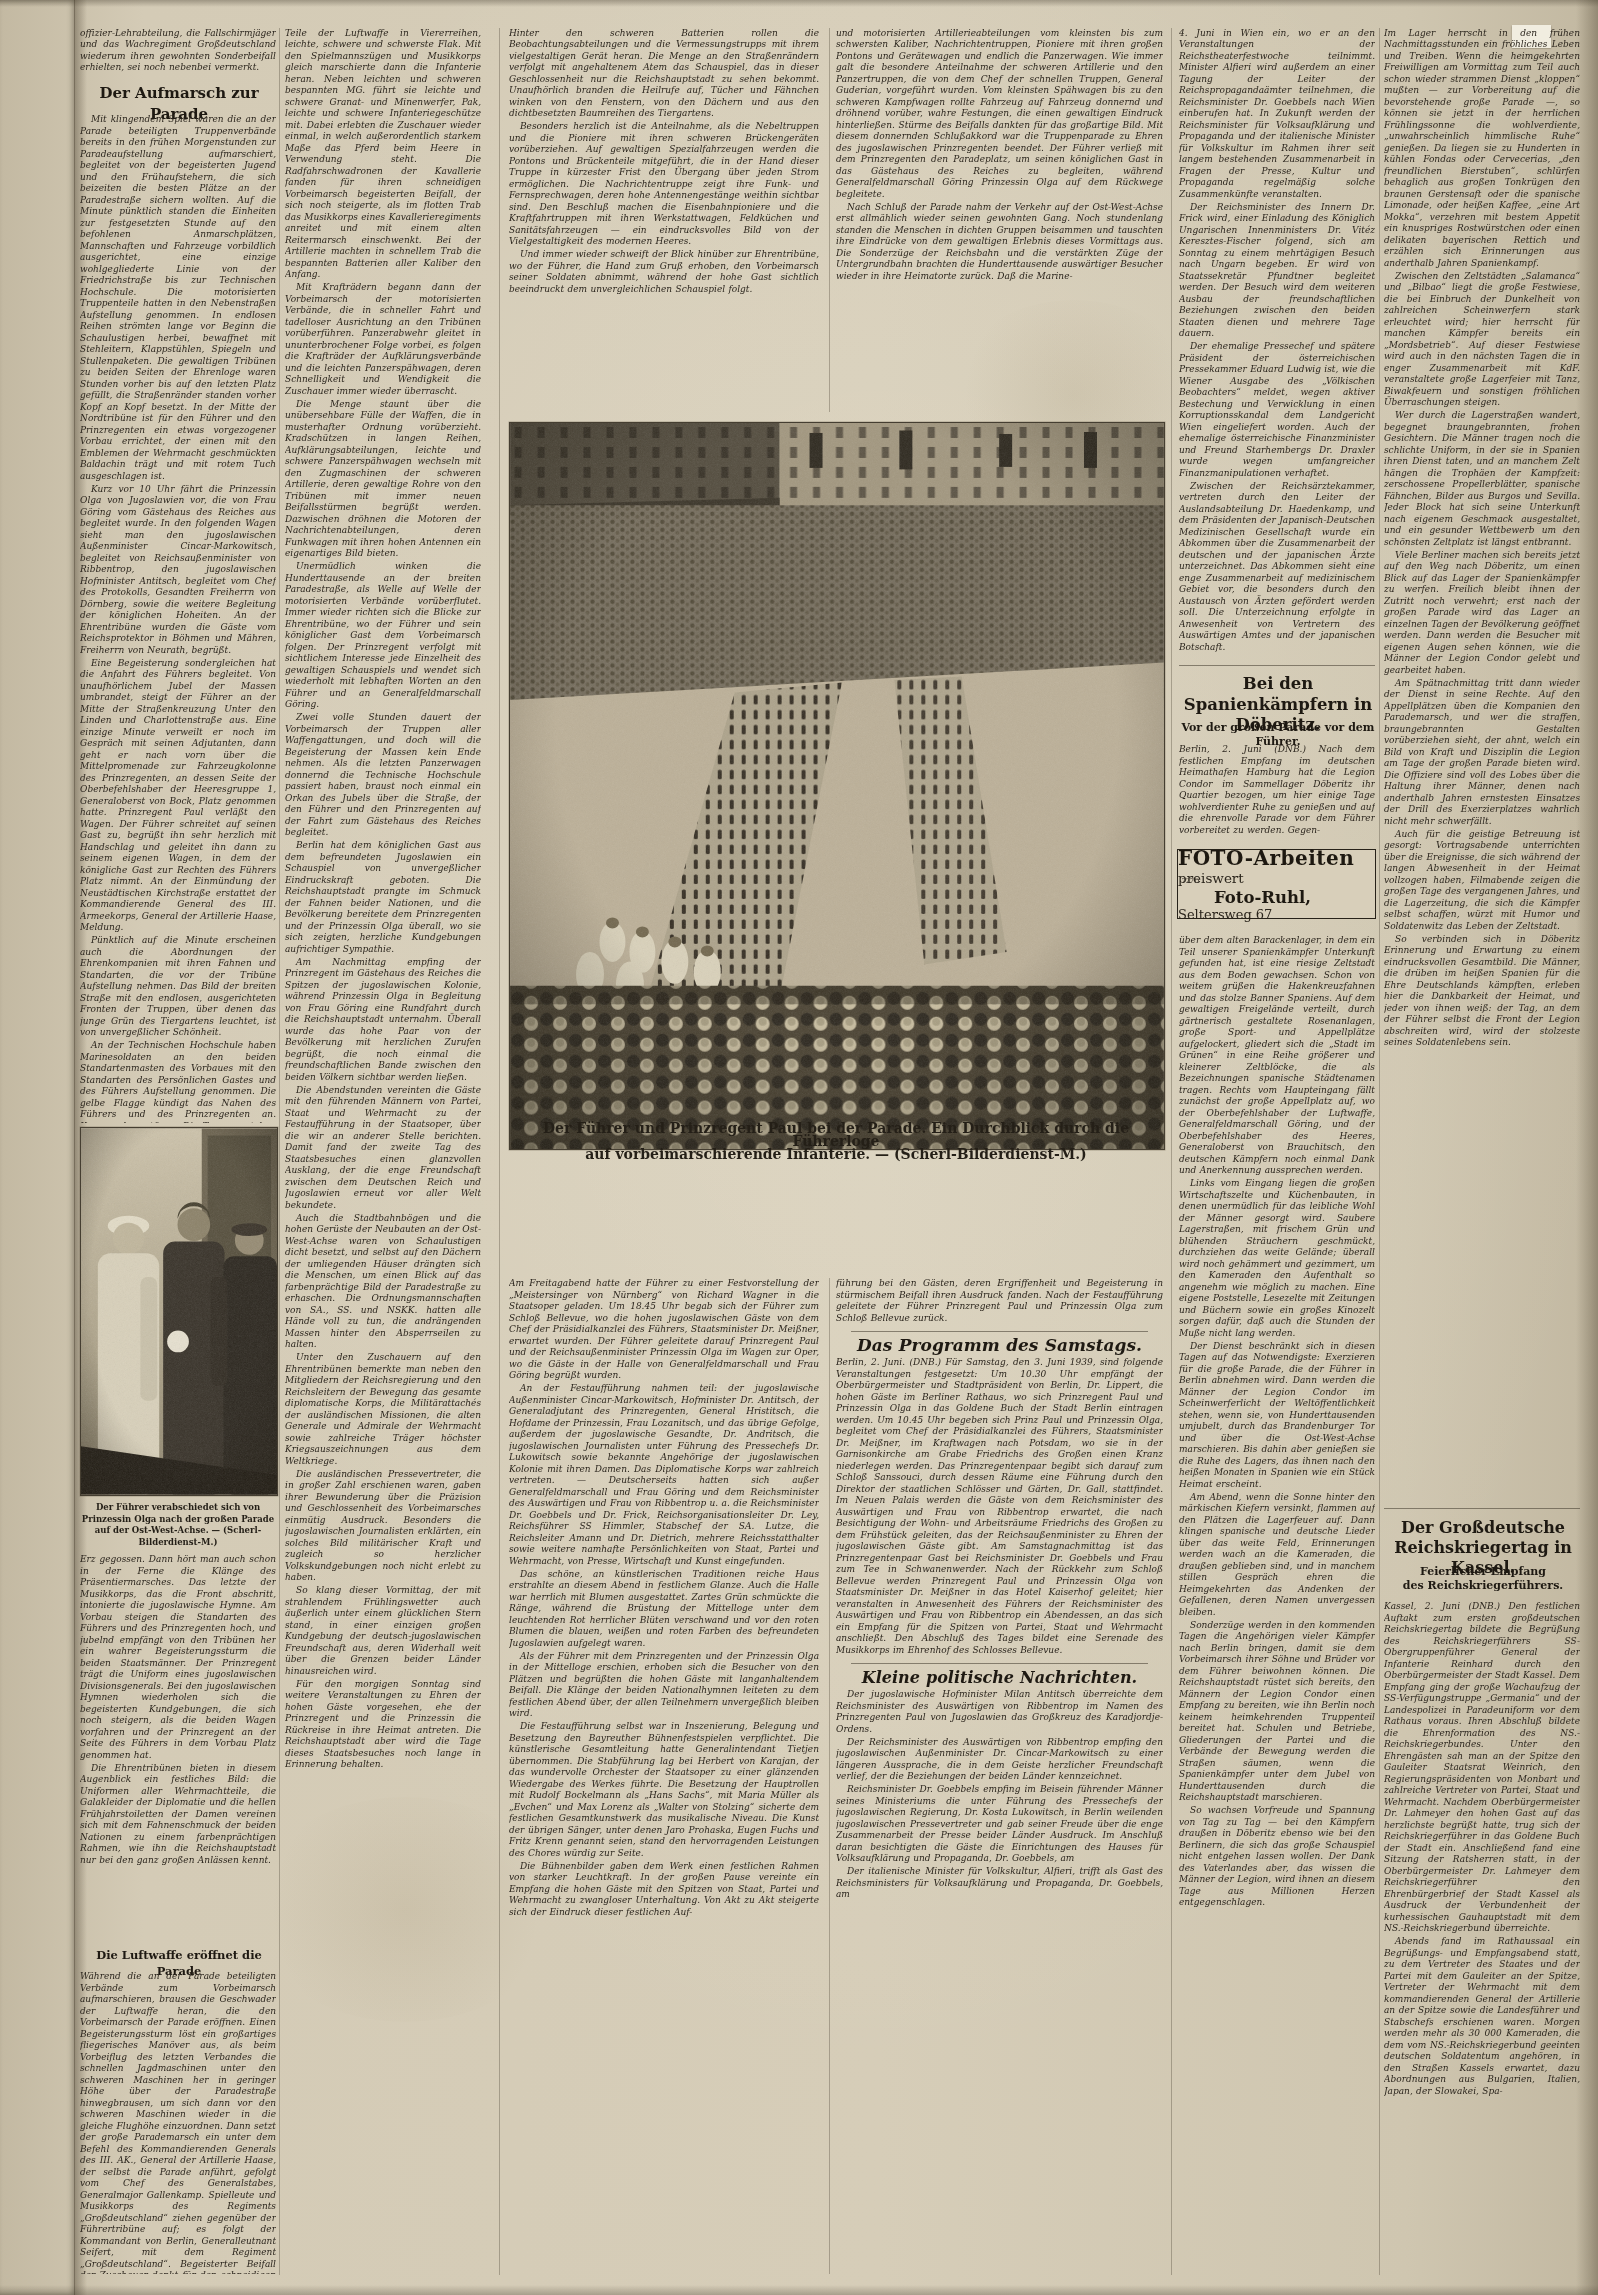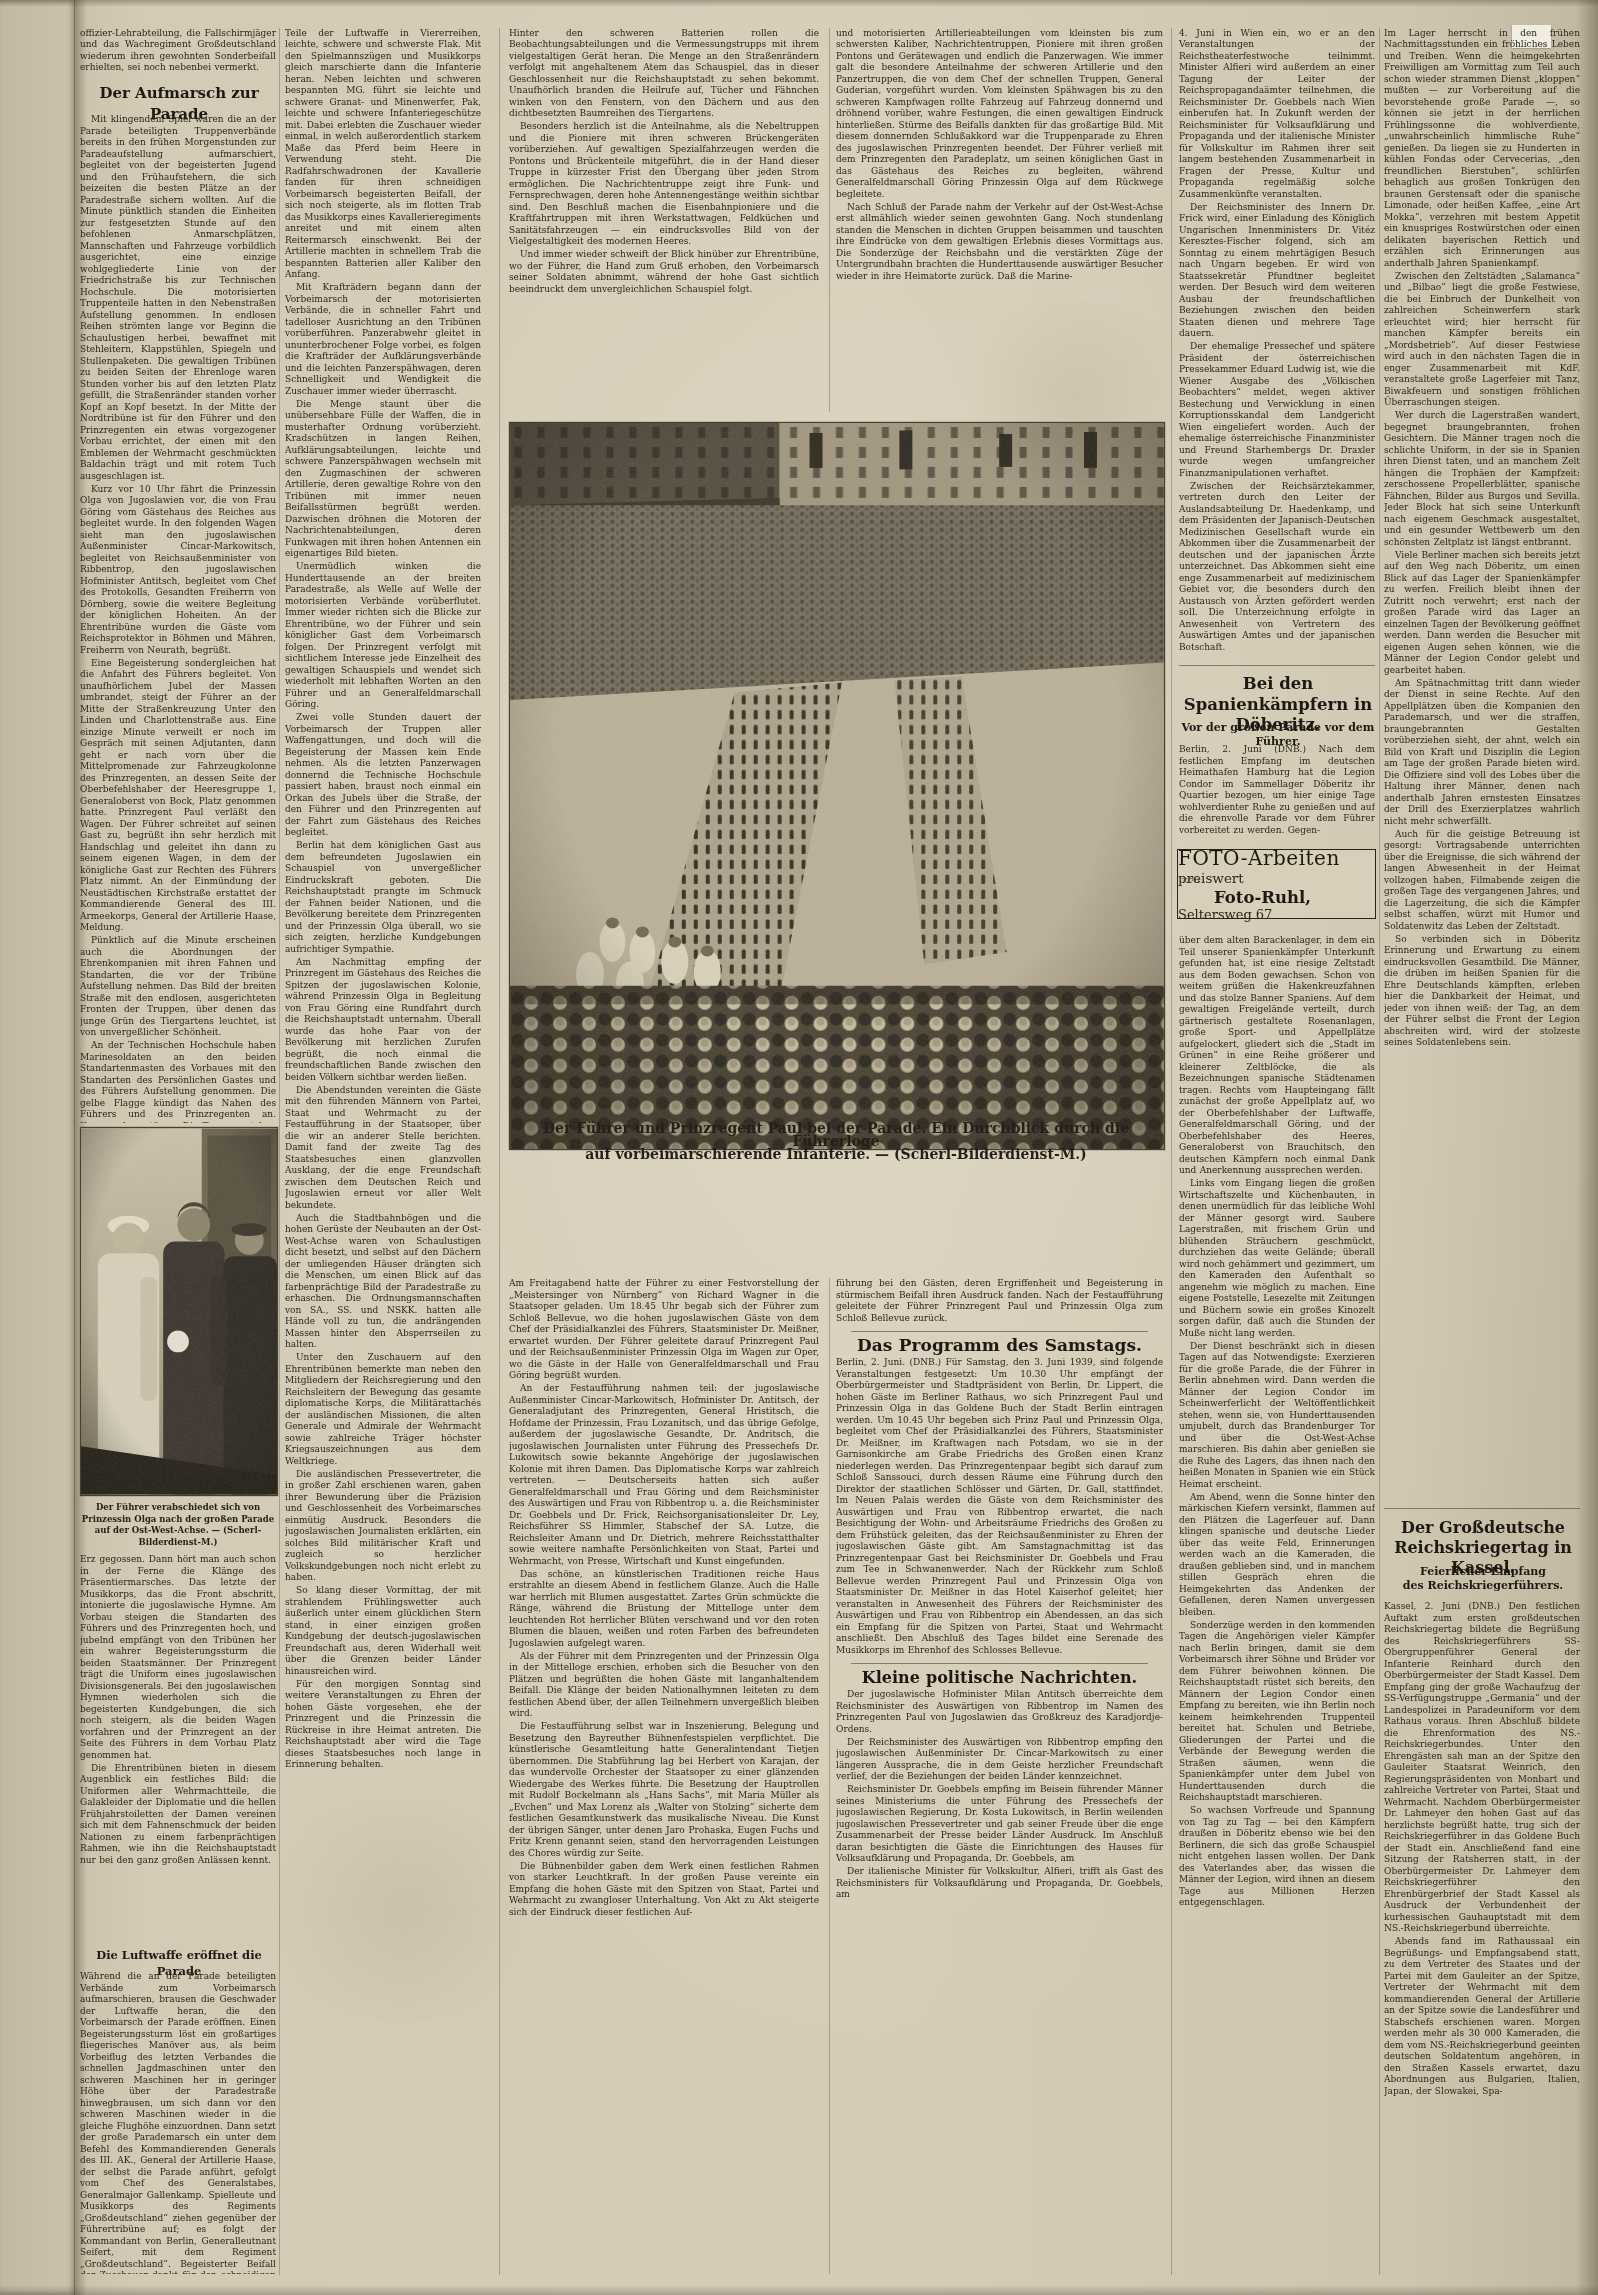--- a/index.html
+++ b/index.html
@@ -24,37 +24,37 @@
   .spine-shadow{position:absolute;left:74px;top:0;width:13px;height:100%;
     background:linear-gradient(90deg,rgba(58,48,32,.40),rgba(58,48,32,0));}
   .edge-right{position:absolute;right:0;top:0;width:22px;height:100%;
     background:linear-gradient(270deg,rgba(70,60,42,.38),rgba(70,60,42,0));}
   .sticker{position:absolute;left:1512px;top:25px;width:39px;height:23px;
     background:#f1ede0;box-shadow:0 0.5px 1.5px rgba(40,32,20,.5);}
   .stain{position:absolute;border-radius:50%;pointer-events:none;
     background:radial-gradient(circle,rgba(120,100,60,.10),rgba(120,100,60,0) 70%);}
   .vrule{position:absolute;width:0.5px;background:#4b4334;opacity:.35;}
   .hrule{position:absolute;height:0.5px;background:#3f382c;opacity:.55;}
-  .seg{position:absolute;overflow:hidden;}
+  .seg{position:absolute;overflow:hidden;font-style:italic;}
   .body{font-size:9px;line-height:11.5px;text-align:justify;color:#2b251d;
     word-spacing:0.5px;}
   .body p{margin:0 0 1.5px 0;text-indent:11px;}
   .body p.noindent{text-indent:0;}
   .head-1{position:absolute;margin:1px;text-align:center;font-weight:bold;color:#1e1912;}
   .rule-inline{height:0.5px;background:#3f382c;opacity:.55;margin:7px 15px 8px;}
   .h-inflow{margin:3px 0 6px;text-align:center;font-weight:bold;color:#1e1912;}
   .caption{position:absolute;text-align:center;font-weight:bold;color:#241f17;}
   .photo{position:absolute;border:1px solid #453e31;box-shadow:0 0 0 0.5px rgba(90,80,60,.4);
     background:#a59c89;}
   .photo svg{display:block;}
   .adbox{position:absolute;border:1.5px solid #272219;background:#d8cfba;
     display:flex;flex-direction:column;justify-content:center;align-items:center;
     gap:2px;}
   .adbox .ad-code{position:absolute;left:3.5px;top:27px;font-size:6.5px;color:#3a332a;}
-  .ad-strong{font-weight:normal;font-size:20px;letter-spacing:0.5px;color:#1d1810;}
+  .ad-strong{font-weight:bold;font-size:20px;letter-spacing:0.5px;color:#1d1810;}
   .ad-medium{font-weight:normal;font-size:13.5px;color:#2a241b;}
   .ad-strong2{font-weight:bold;font-size:16.5px;color:#1d1810;margin-left:36px;}
   .ad-light{font-size:13px;color:#2a241b;}
 </style>
 </head>
 <body>
 
 <div class="page">
 
   <div class="spine"></div>

